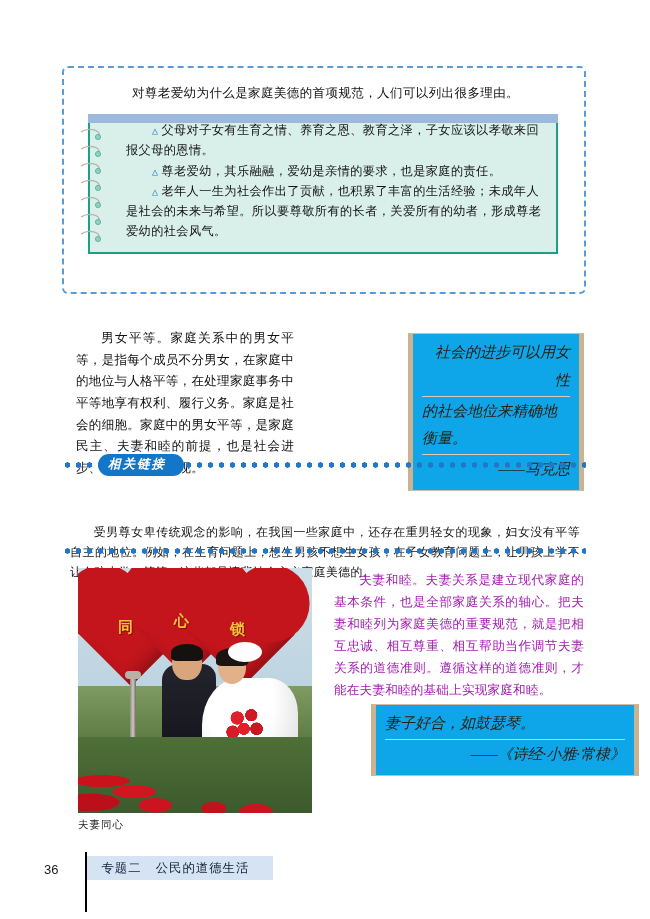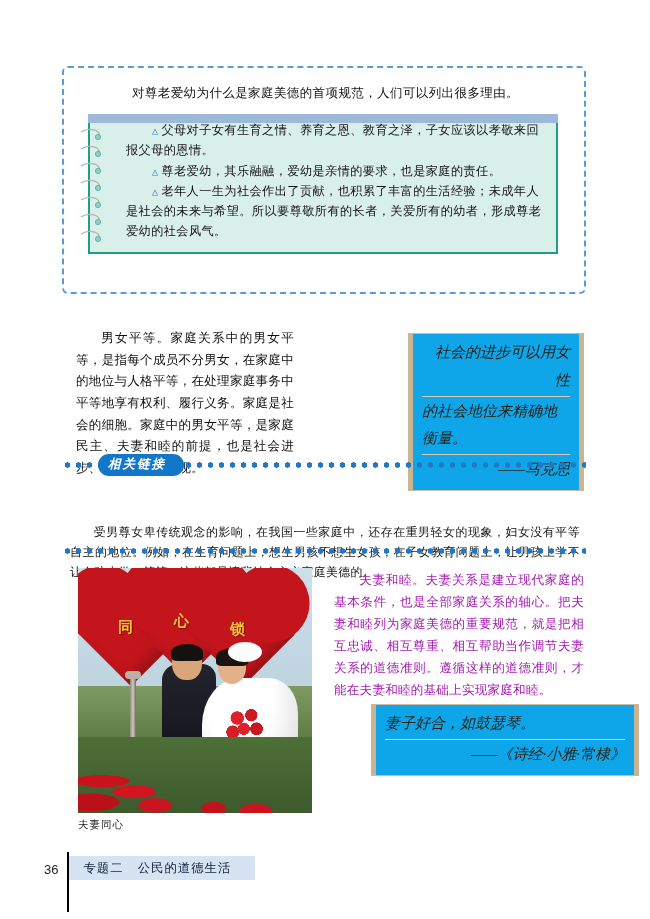--- a/index.html
+++ b/index.html
@@ -370,21 +370,21 @@
     position: absolute;
     left: 44px;
     top: 856px;
     display: flex;
     align-items: stretch;
     height: 26px;
   }
   .folio {
     font-size: 13px;
     color: #222;
-    padding-right: 9px;
+    padding-right: 27px;
     display: flex;
     align-items: center;
     font-family: "Liberation Sans", sans-serif;
   }
   .footer-rule {
     width: 2px;
     background: #000;
     height: 60px;
     margin-top: -4px;
   }

